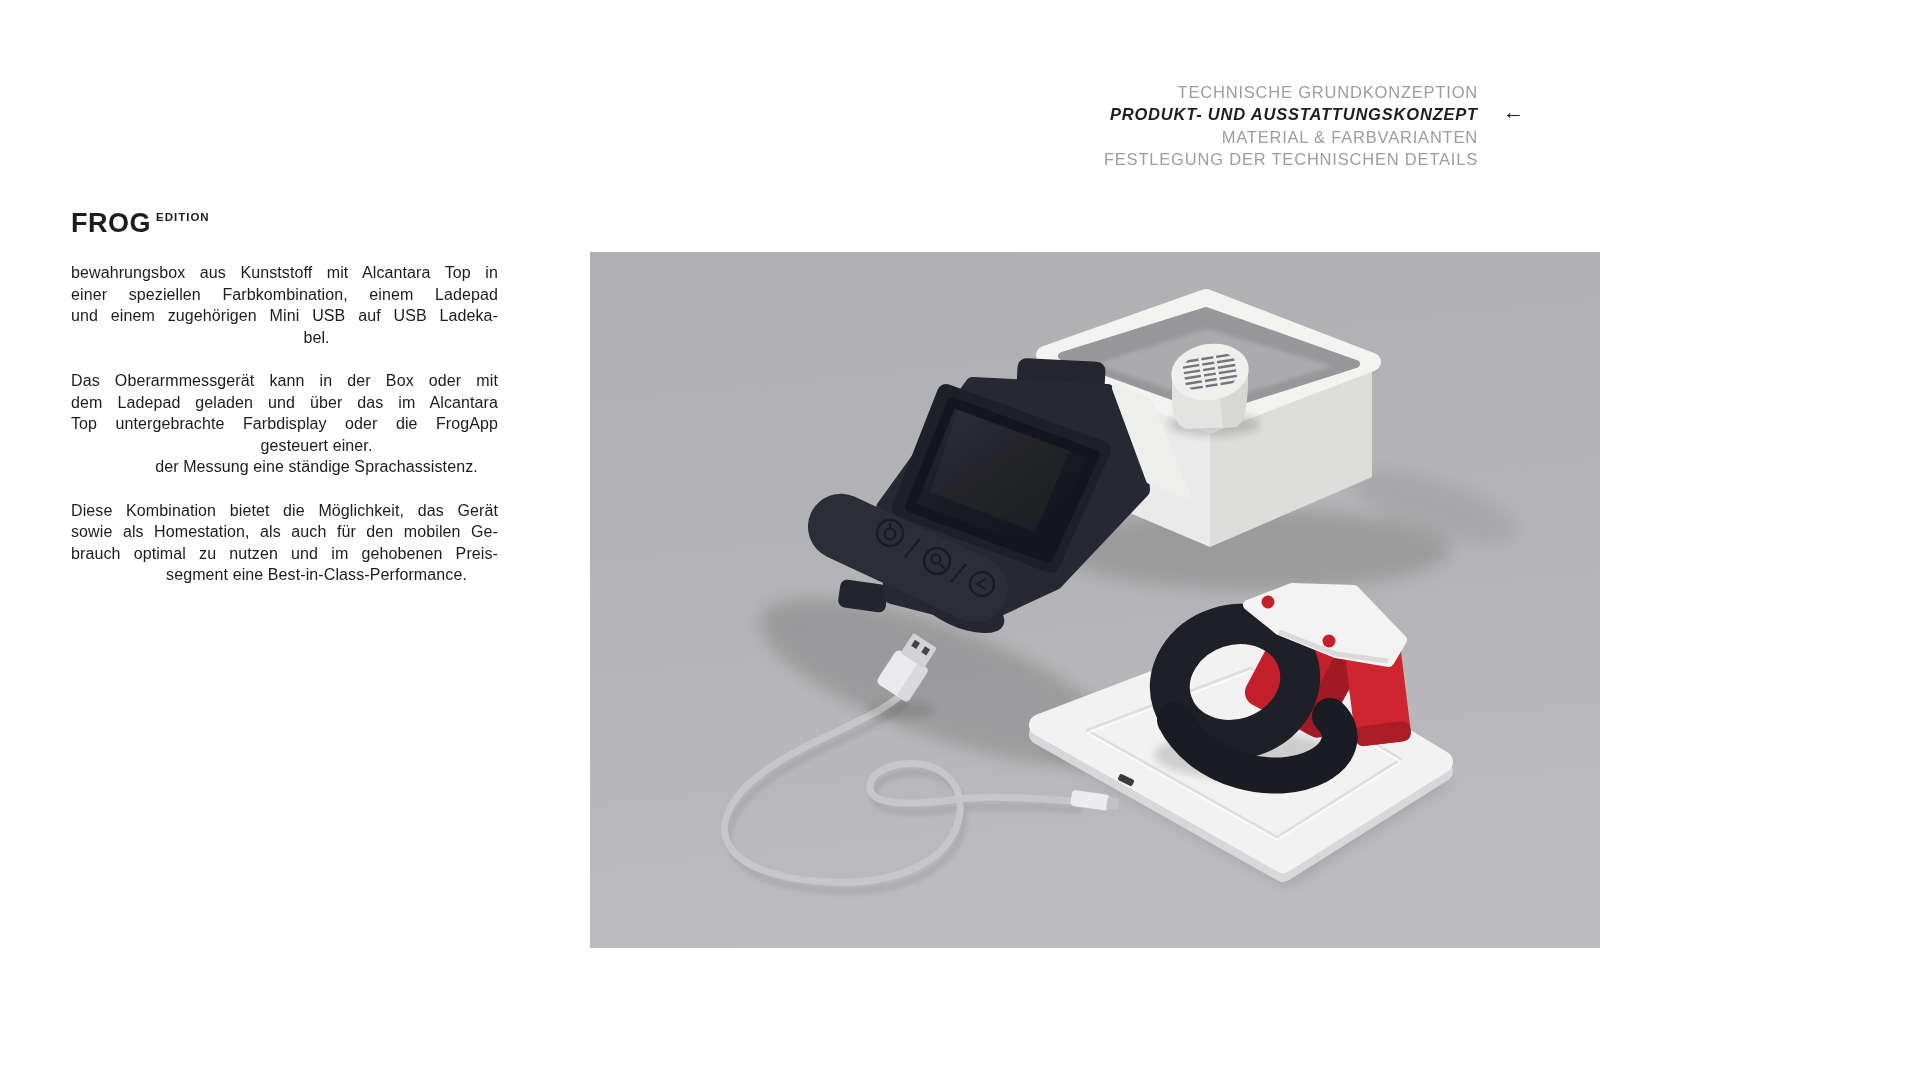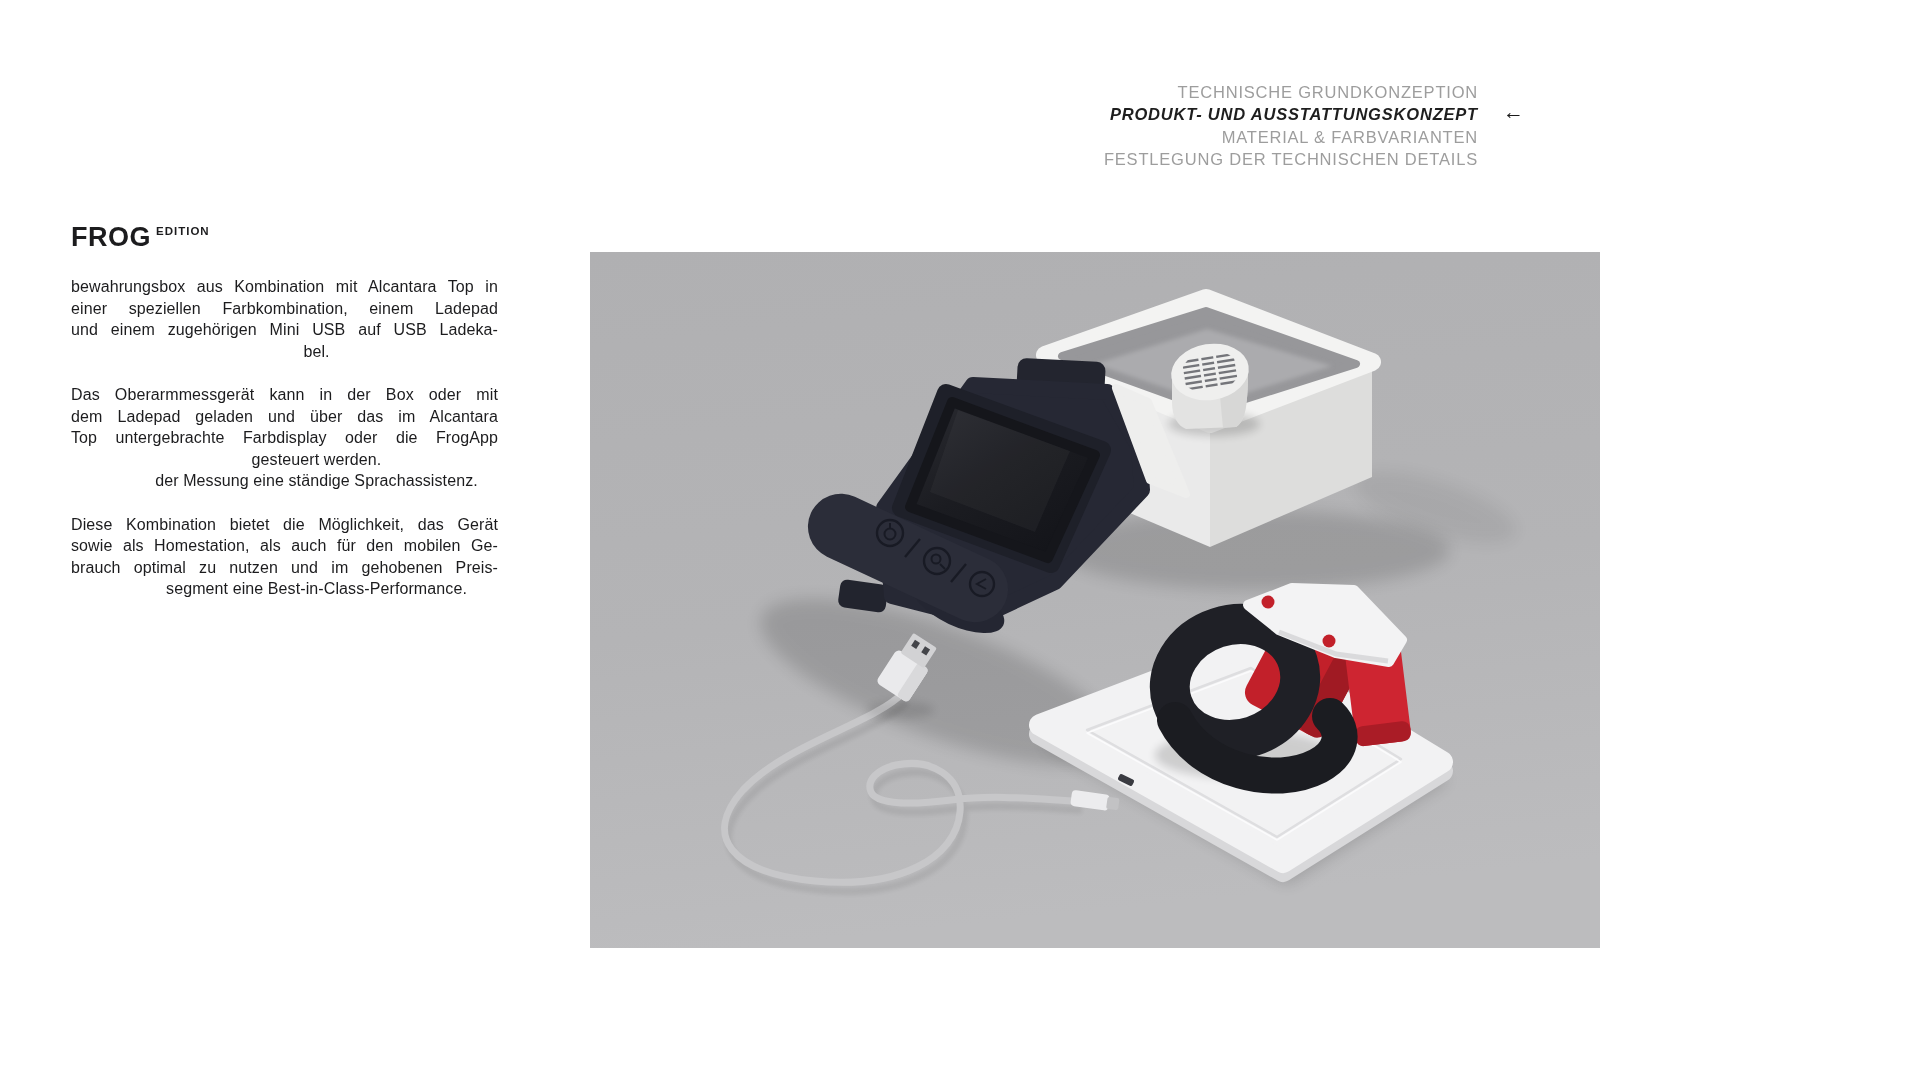--- a/index.html
+++ b/index.html
@@ -8,21 +8,21 @@
 
   
   .nav{position:absolute;top:81px;right:322px;text-align:right;font-size:16.5px;
        line-height:22.4px;letter-spacing:0.8px;color:#9d9d9d;white-space:nowrap;}
   .nav-item{position:relative;}
   .nav-item.active{color:#1e1e1e;font-weight:700;font-style:italic;}
   .nav-arrow{position:absolute;right:-46px;top:-2px;color:#1a1a1a;font-weight:400;
              font-size:21px;letter-spacing:0;}
 
   
-  .article{position:absolute;left:71px;top:216px;width:427px;color:#1c1c1e;}
+  .article{position:absolute;left:71px;top:202px;width:427px;color:#1c1c1e;}
   .title{margin:0;font-size:27px;line-height:30px;font-weight:700;letter-spacing:0.5px;}
   .title .sup-h{font-size:11.5px;font-weight:700;letter-spacing:1px;vertical-align:11px;margin-left:5px;}
   .copy{margin-top:24px;font-size:16px;line-height:21.6px;letter-spacing:0.1px;}
   .para{margin:0;}
   .para + .para{margin-top:21.6px;}
   .line{width:427px;}
   .jl{text-align:justify;text-align-last:justify;}
   .ll{text-align:center;margin-left:32px;}
   .brand{font-weight:700;}
   .supx{font-weight:700;font-size:10px;letter-spacing:0.5px;vertical-align:6px;margin:0 2px 0 3px;}
@@ -50,31 +50,31 @@
     <div class="nav-item">
       <span>FESTLEGUNG DER TECHNISCHEN DETAILS</span>
     </div>
   </nav>
 
   <section class="article">
     <h1 class="title"><span>FROG</span><span class="sup-h">EDITION</span></h1>
 
     <div class="copy">
       <div class="para">
-        <div class="line jl">bewahrungsbox aus Kombination mit Alcantara Top in</div>
+        <div class="line jl">bewahrungsbox aus Kunststoff mit Alcantara Top in</div>
         <div class="line jl">einer speziellen Farbkombination, einem Ladepad</div>
         <div class="line jl">und einem zugehörigen Mini USB auf USB Ladeka-</div>
         <div class="line ll">bel.</div>
       </div>
 
       <div class="para">
         <div class="line jl">Das Oberarmmessgerät kann in der Box oder mit</div>
         <div class="line jl">dem Ladepad geladen und über das im Alcantara</div>
         <div class="line jl">Top untergebrachte Farbdisplay oder die FrogApp</div>
-        <div class="line ll">gesteuert werden.</div>
+        <div class="line ll">gesteuert einer.</div>
         <div class="line ll">der Messung eine ständige Sprachassistenz.</div>
       </div>
 
       <div class="para">
         <div class="line jl">Diese Kombination bietet die Möglichkeit, das Gerät</div>
         <div class="line jl">sowie als Homestation, als auch für den mobilen Ge-</div>
         <div class="line jl">brauch optimal zu nutzen und im gehobenen Preis-</div>
         <div class="line ll">segment eine Best-in-Class-Performance.</div>
       </div>
     </div>

